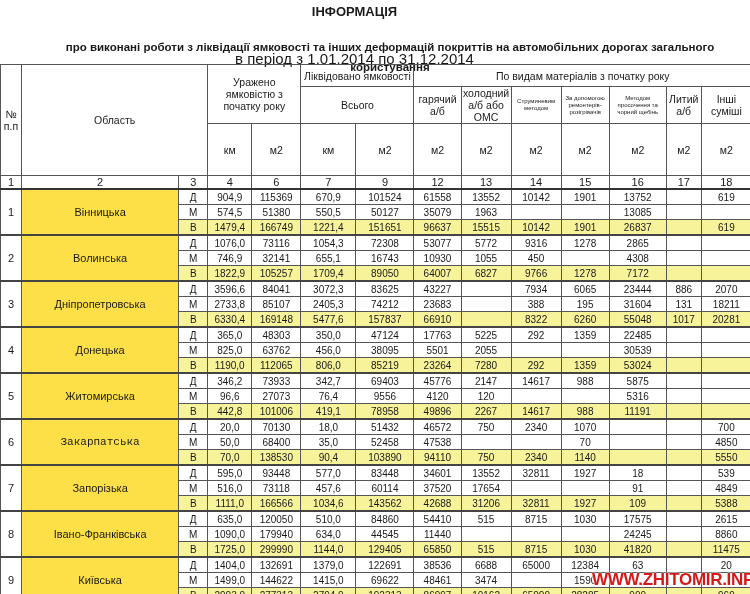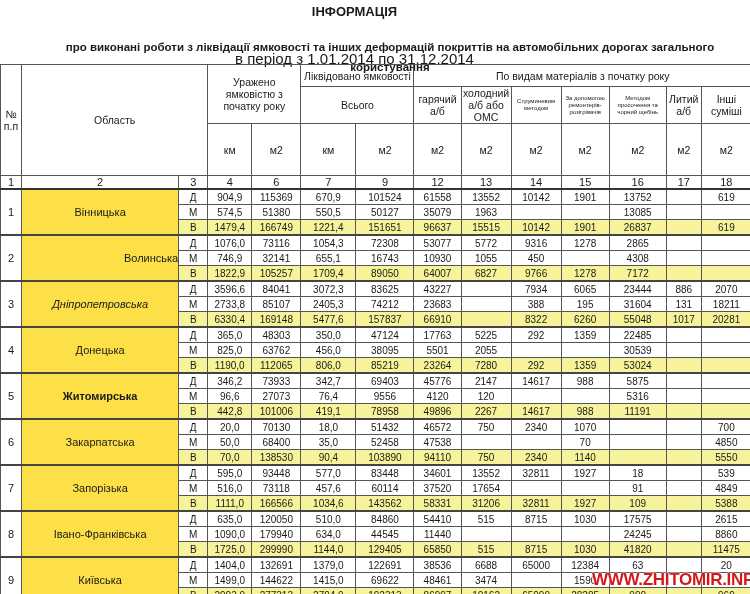--- a/index.html
+++ b/index.html
@@ -135,21 +135,21 @@
         <td class="v">96637</td>
         <td class="v">15515</td>
         <td class="v">10142</td>
         <td class="v">1901</td>
         <td class="v">26837</td>
         <td class="v"></td>
         <td class="v">619</td>
       </tr>
       <tr class="data">
         <td rowspan="3" class="num" style="border-bottom: 2px solid rgb(68, 68, 68);">2</td>
-        <td rowspan="3" class="lbl" style="border-bottom: 2px solid rgb(68, 68, 68); text-align: right;">Волинська</td>
+        <td rowspan="3" class="lbl" style="border-bottom: 2px solid rgb(68, 68, 68);">Волинська</td>
         <td>Д</td>
         <td>1076,0</td>
         <td>73116</td>
         <td>1054,3</td>
         <td>72308</td>
         <td>53077</td>
         <td>5772</td>
         <td>9316</td>
         <td>1278</td>
         <td>2865</td>
@@ -179,21 +179,21 @@
         <td class="v">64007</td>
         <td class="v">6827</td>
         <td class="v">9766</td>
         <td class="v">1278</td>
         <td class="v">7172</td>
         <td class="v"></td>
         <td class="v"></td>
       </tr>
       <tr class="data">
         <td rowspan="3" class="num" style="border-bottom: 2px solid rgb(68, 68, 68);">3</td>
-        <td rowspan="3" class="lbl" style="border-bottom: 2px solid rgb(68, 68, 68); font-style: italic;">Дніпропетровська</td>
+        <td rowspan="3" class="lbl" style="border-bottom: 2px solid rgb(68, 68, 68);">Дніпропетровська</td>
         <td>Д</td>
         <td>3596,6</td>
         <td>84041</td>
         <td>3072,3</td>
         <td>83625</td>
         <td>43227</td>
         <td></td>
         <td>7934</td>
         <td>6065</td>
         <td>23444</td>
@@ -267,21 +267,21 @@
         <td class="v">23264</td>
         <td class="v">7280</td>
         <td class="v">292</td>
         <td class="v">1359</td>
         <td class="v">53024</td>
         <td class="v"></td>
         <td class="v"></td>
       </tr>
       <tr class="data">
         <td rowspan="3" class="num" style="border-bottom: 2px solid rgb(68, 68, 68);">5</td>
-        <td rowspan="3" class="lbl" style="border-bottom: 2px solid rgb(68, 68, 68); font-weight: bold;">Житомирська</td>
+        <td rowspan="3" class="lbl" style="border-bottom: 2px solid rgb(68, 68, 68);">Житомирська</td>
         <td>Д</td>
         <td>346,2</td>
         <td>73933</td>
         <td>342,7</td>
         <td>69403</td>
         <td>45776</td>
         <td>2147</td>
         <td>14617</td>
         <td>988</td>
         <td>5875</td>
@@ -311,21 +311,21 @@
         <td class="v">49896</td>
         <td class="v">2267</td>
         <td class="v">14617</td>
         <td class="v">988</td>
         <td class="v">11191</td>
         <td class="v"></td>
         <td class="v"></td>
       </tr>
       <tr class="data">
         <td rowspan="3" class="num" style="border-bottom: 2px solid rgb(68, 68, 68);">6</td>
-        <td rowspan="3" class="lbl" style="border-bottom: 2px solid rgb(68, 68, 68);">Закарпатська</td>
+        <td rowspan="3" class="lbl" style="border-bottom: 2px solid rgb(68, 68, 68); font-family: Liberation Mono, monospace;">Закарпатська</td>
         <td>Д</td>
         <td>20,0</td>
         <td>70130</td>
         <td>18,0</td>
         <td>51432</td>
         <td>46572</td>
         <td>750</td>
         <td>2340</td>
         <td>1070</td>
         <td></td>
@@ -389,21 +389,21 @@
         <td>91</td>
         <td></td>
         <td>4849</td>
       </tr>
       <tr class="data last">
         <td class="v">В</td>
         <td class="v">1111,0</td>
         <td class="v">166566</td>
         <td class="v">1034,6</td>
         <td class="v">143562</td>
-        <td class="v">58331</td>
+        <td class="v">42688</td>
         <td class="v">31206</td>
         <td class="v">32811</td>
         <td class="v">1927</td>
         <td class="v">109</td>
         <td class="v"></td>
         <td class="v">5388</td>
       </tr>
       <tr class="data">
         <td rowspan="3" class="num" style="border-bottom: 2px solid rgb(68, 68, 68);">8</td>
         <td rowspan="3" class="lbl" style="border-bottom: 2px solid rgb(68, 68, 68);">Івано-Франківська</td>

